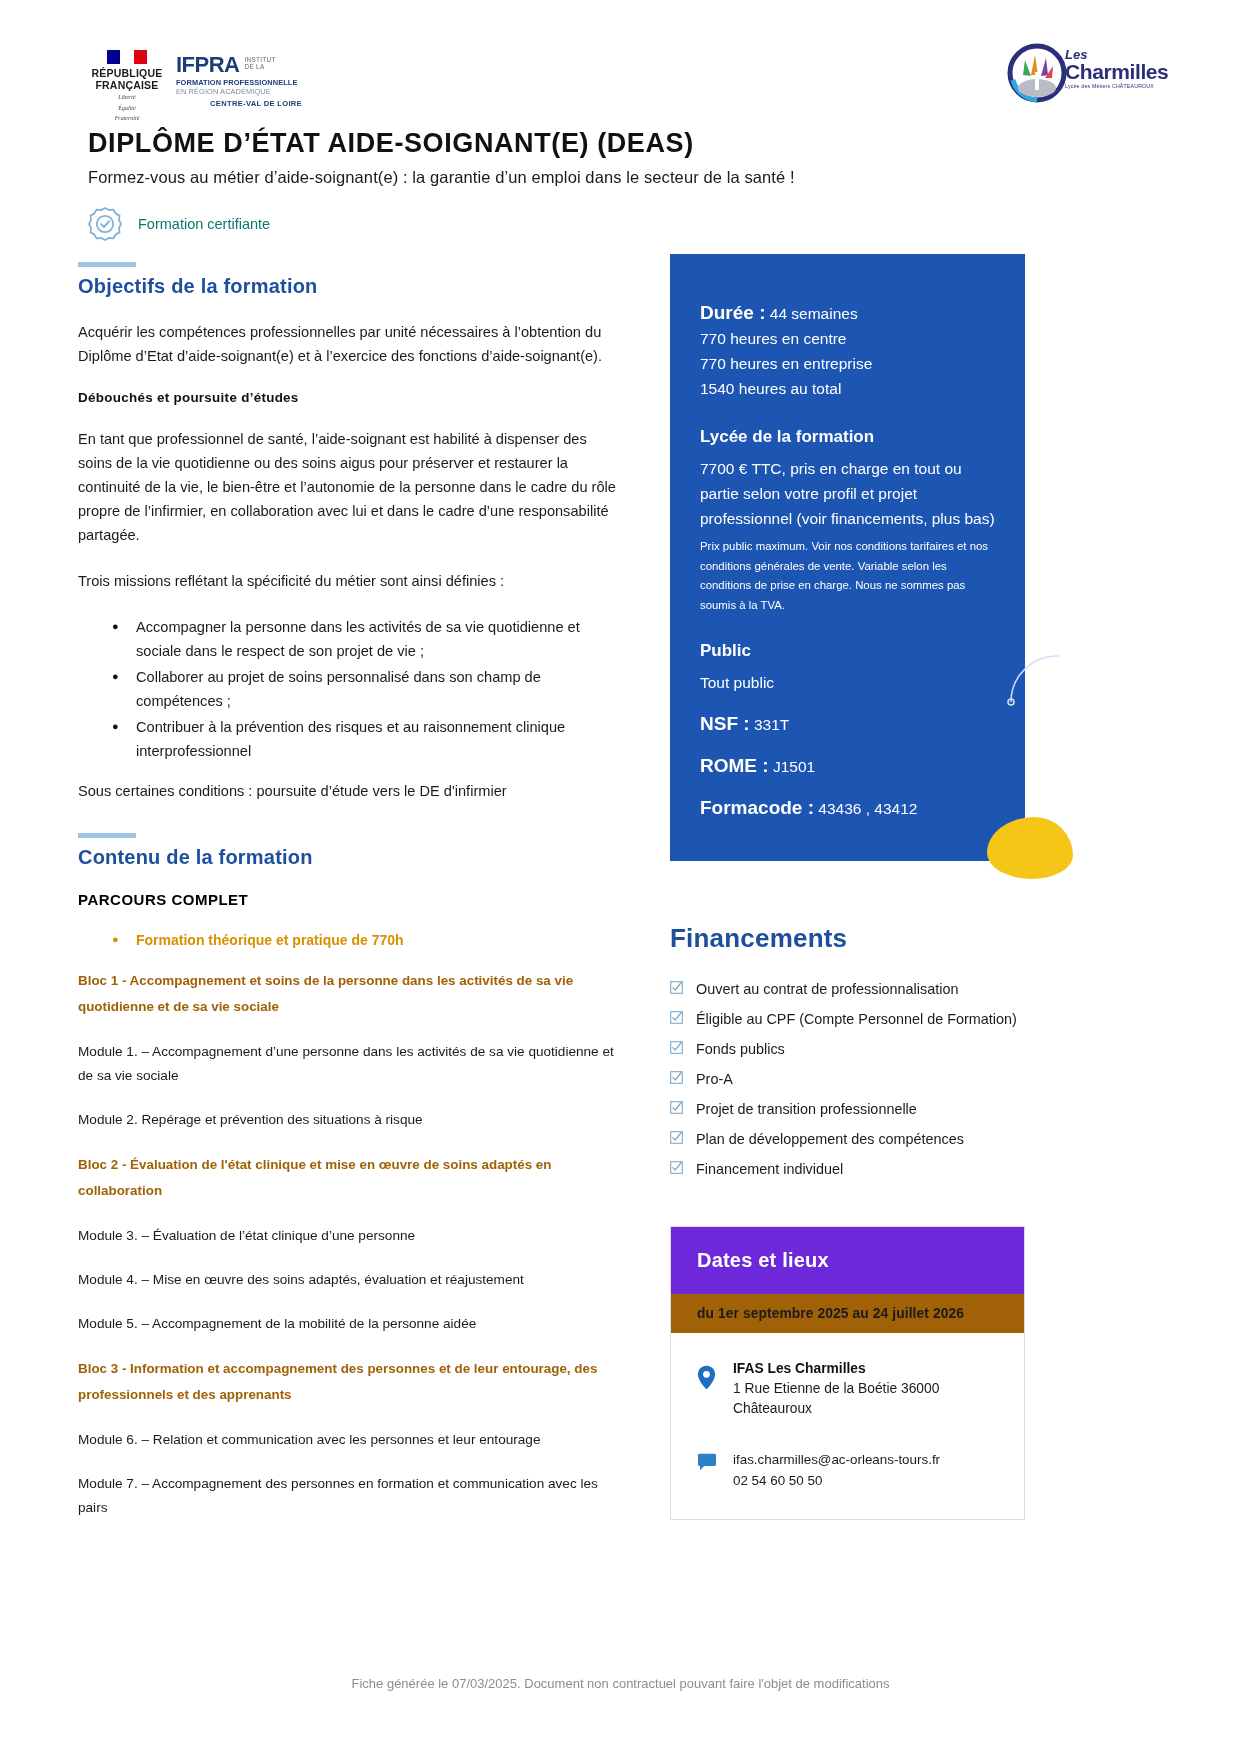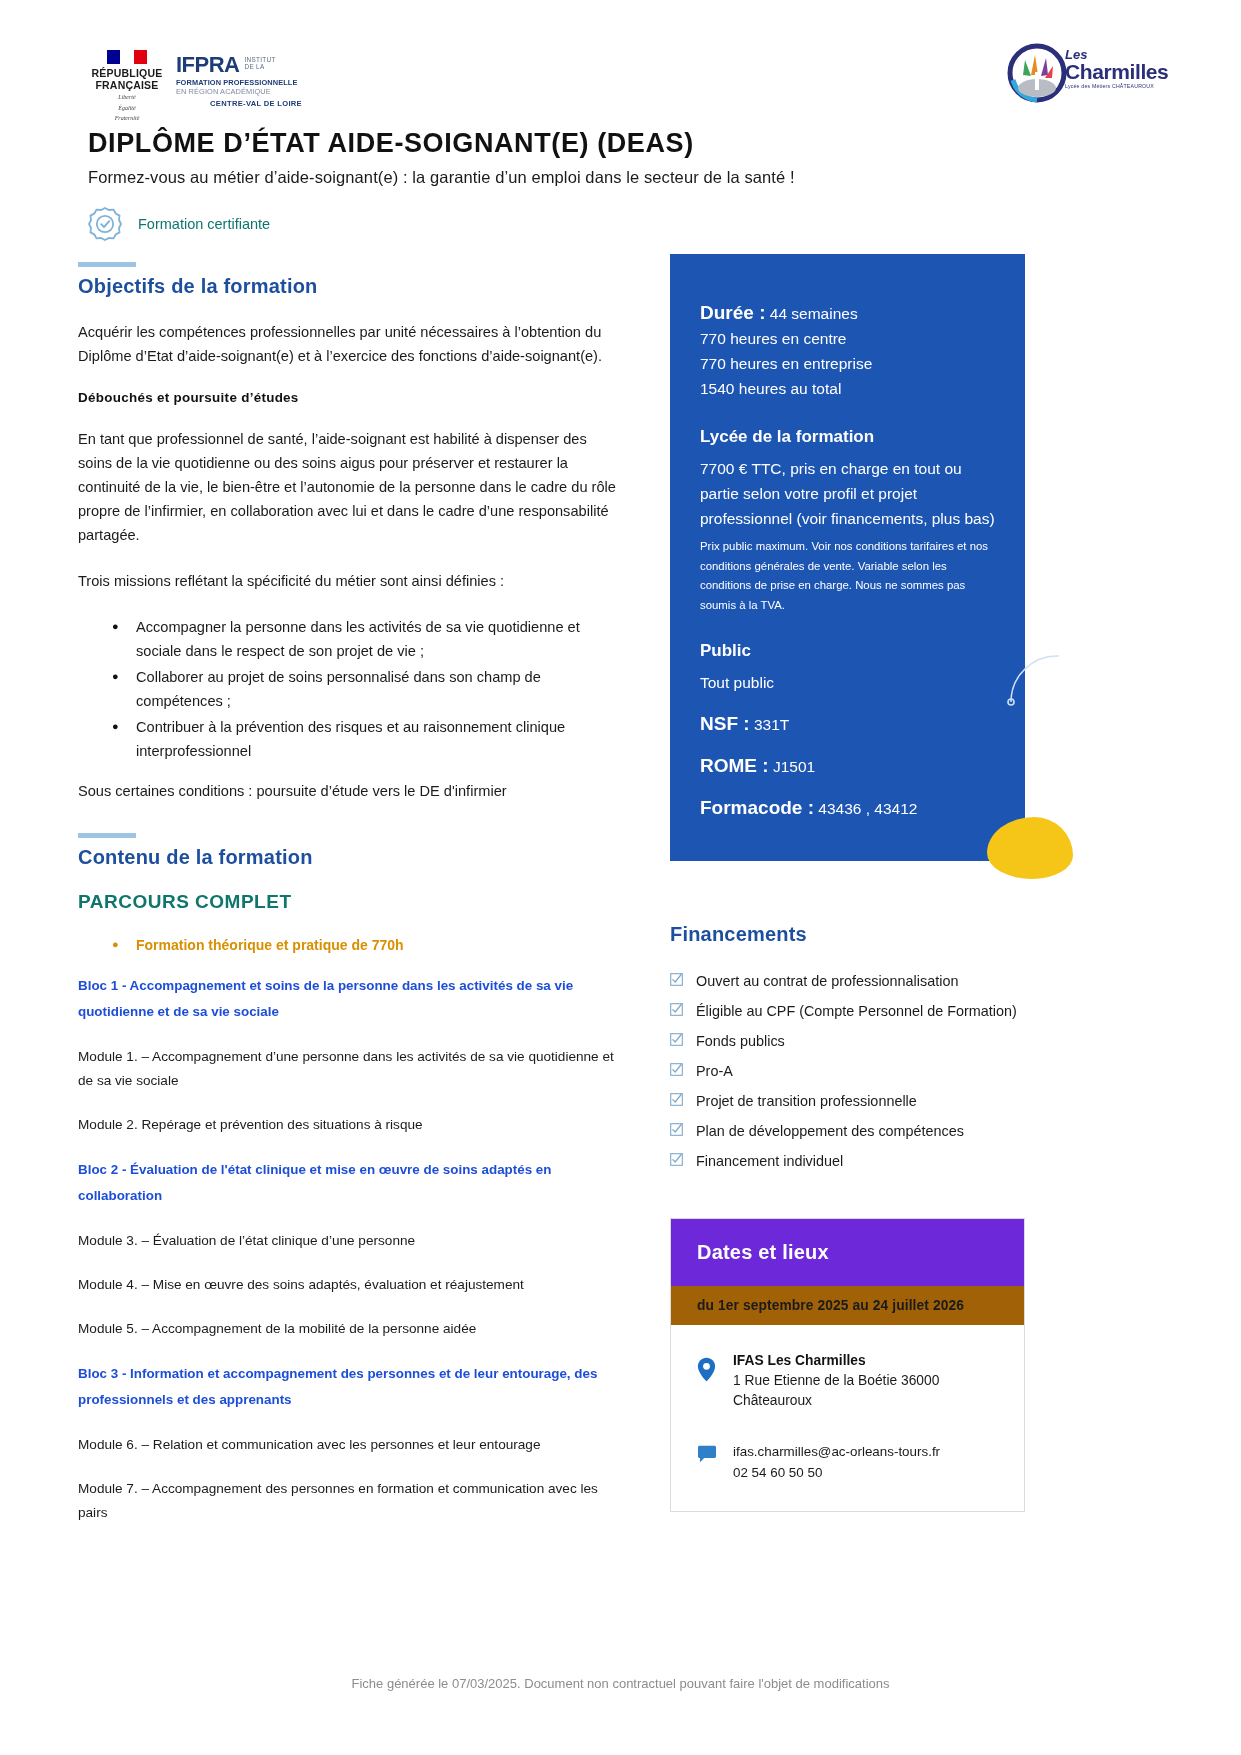--- a/index.html
+++ b/index.html
@@ -52,39 +52,39 @@
   .sec-head h2 { font-size: 20px; font-weight: 700; color: #1d4f9e; letter-spacing: .2px; }
 
   .para { font-size: 14.6px; line-height: 24px; color: #1b1b1b; margin-bottom: 22px; }
   .sub-bold { font-size: 13.4px; font-weight: 700; color: #111; letter-spacing: .3px; margin-bottom: 22px; }
   ul.bul { list-style: none; margin: 0 0 16px 34px; }
   ul.bul li { position: relative; font-size: 14.6px; line-height: 24px; color: #1b1b1b; padding-left: 24px; margin-bottom: 2px; }
   ul.bul li:before { content: "\25CF"; position: absolute; left: 0; top: -1px; font-size: 11px; color: #111; }
   ul.bul.orange li { color: #d99000; font-weight: 700; font-size: 14px; }
   ul.bul.orange li:before { color: #d99000; }
 
-  .parcours { font-size: 19px; font-weight: 700; color: #0f766e; letter-spacing: .5px; margin-bottom: 20px; }
-  .bloc-title { font-size: 13.4px; font-weight: 700; color: #1d4ed8; line-height: 26px; margin-bottom: 20px; }
+  .parcours { font-size: 15px; font-weight: 700; color: #000000; letter-spacing: .5px; margin-bottom: 20px; }
+  .bloc-title { font-size: 13.4px; font-weight: 700; color: #a16207; line-height: 26px; margin-bottom: 20px; }
   .module { font-size: 13.6px; line-height: 24px; color: #1b1b1b; margin-bottom: 20px; }
 
   
   .right { position: absolute; left: 670px; top: 254px; width: 484px; }
 
   .infobox { position: relative; width: 355px; background: #1d55b3; color: #fff; padding: 46px 30px 40px 30px; overflow: visible; }
   .infobox .ib-line { font-size: 15.5px; line-height: 25px; }
   .infobox .ib-key { font-weight: 700; font-size: 19px; }
   .ib-h { font-size: 17px; font-weight: 700; margin: 26px 0 9px 0; }
   .ib-small { font-size: 11.4px; line-height: 19.5px; margin-top: 6px; }
   .ib-gap { height: 16px; }
   .deco-arc { position: absolute; right: -42px; top: 400px; width: 70px; height: 70px; }
   .deco-blob { position: absolute; right: -48px; bottom: -18px; width: 86px; height: 62px;
                background: #F5C517; border-radius: 55% 45% 48% 52% / 58% 62% 38% 42%; }
 
   .fin { margin-top: 62px; }
-  .fin h2 { font-size: 20px; font-weight: 700; color: #1d4f9e; letter-spacing: .2px; margin-bottom: 24px; }
+  .fin h2 { font-size: 26px; font-weight: 700; color: #1d4f9e; letter-spacing: .2px; margin-bottom: 24px; }
   .fin-row { display: flex; align-items: flex-start; margin-bottom: 8px; }
   .fin-chk { width: 26px; flex: 0 0 26px; padding-top: 2px; }
   .fin-txt { font-size: 14.4px; line-height: 22px; color: #1b1b1b; }
 
   .dates-card { margin-top: 46px; width: 355px; border: 1px solid #dcdcdc; background: #fff; }
   .dates-head { background: #6d28d9; color: #fff; font-size: 20px; font-weight: 700; padding: 22px 26px; letter-spacing: .2px; }
   .dates-bar { background: #a16207; color: #1b1b1b; font-size: 13.8px; font-weight: 700; padding: 12px 26px; letter-spacing: .1px; }
   .dates-body { padding: 26px 26px 28px 26px; }
   .loc-row { display: flex; align-items: flex-start; margin-bottom: 30px; }
   .loc-ico { width: 36px; flex: 0 0 36px; padding-top: 6px; }

